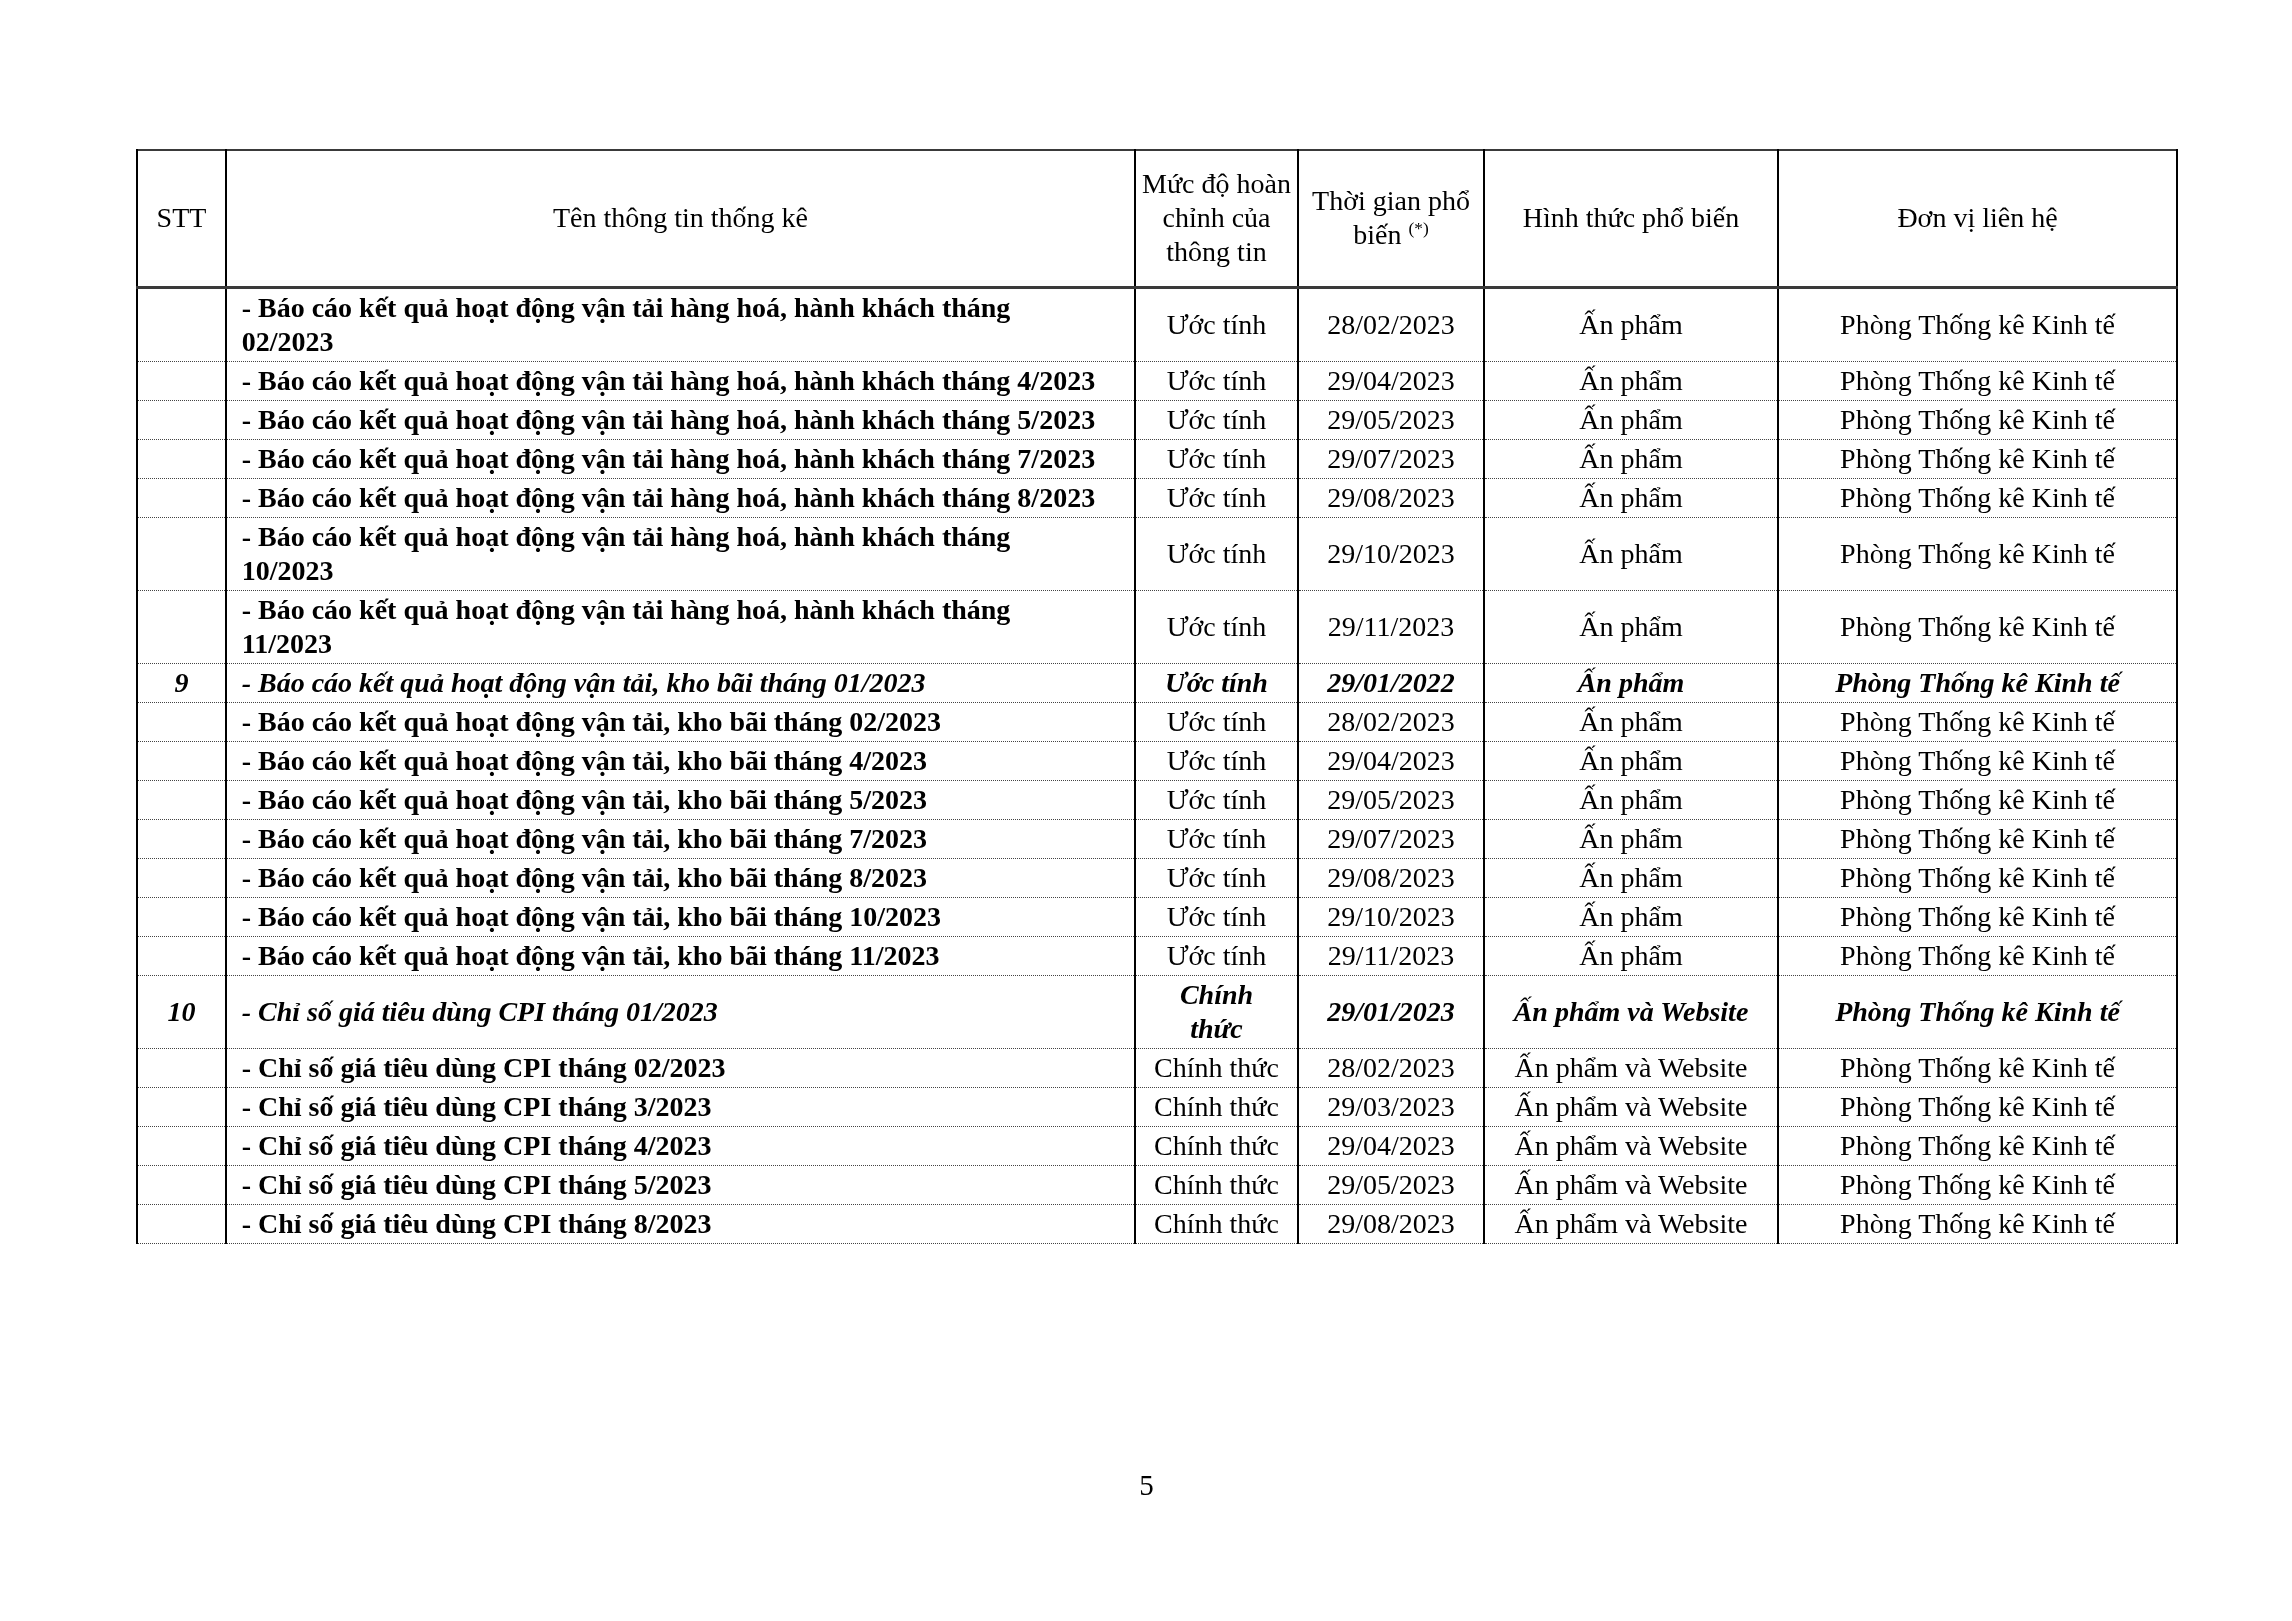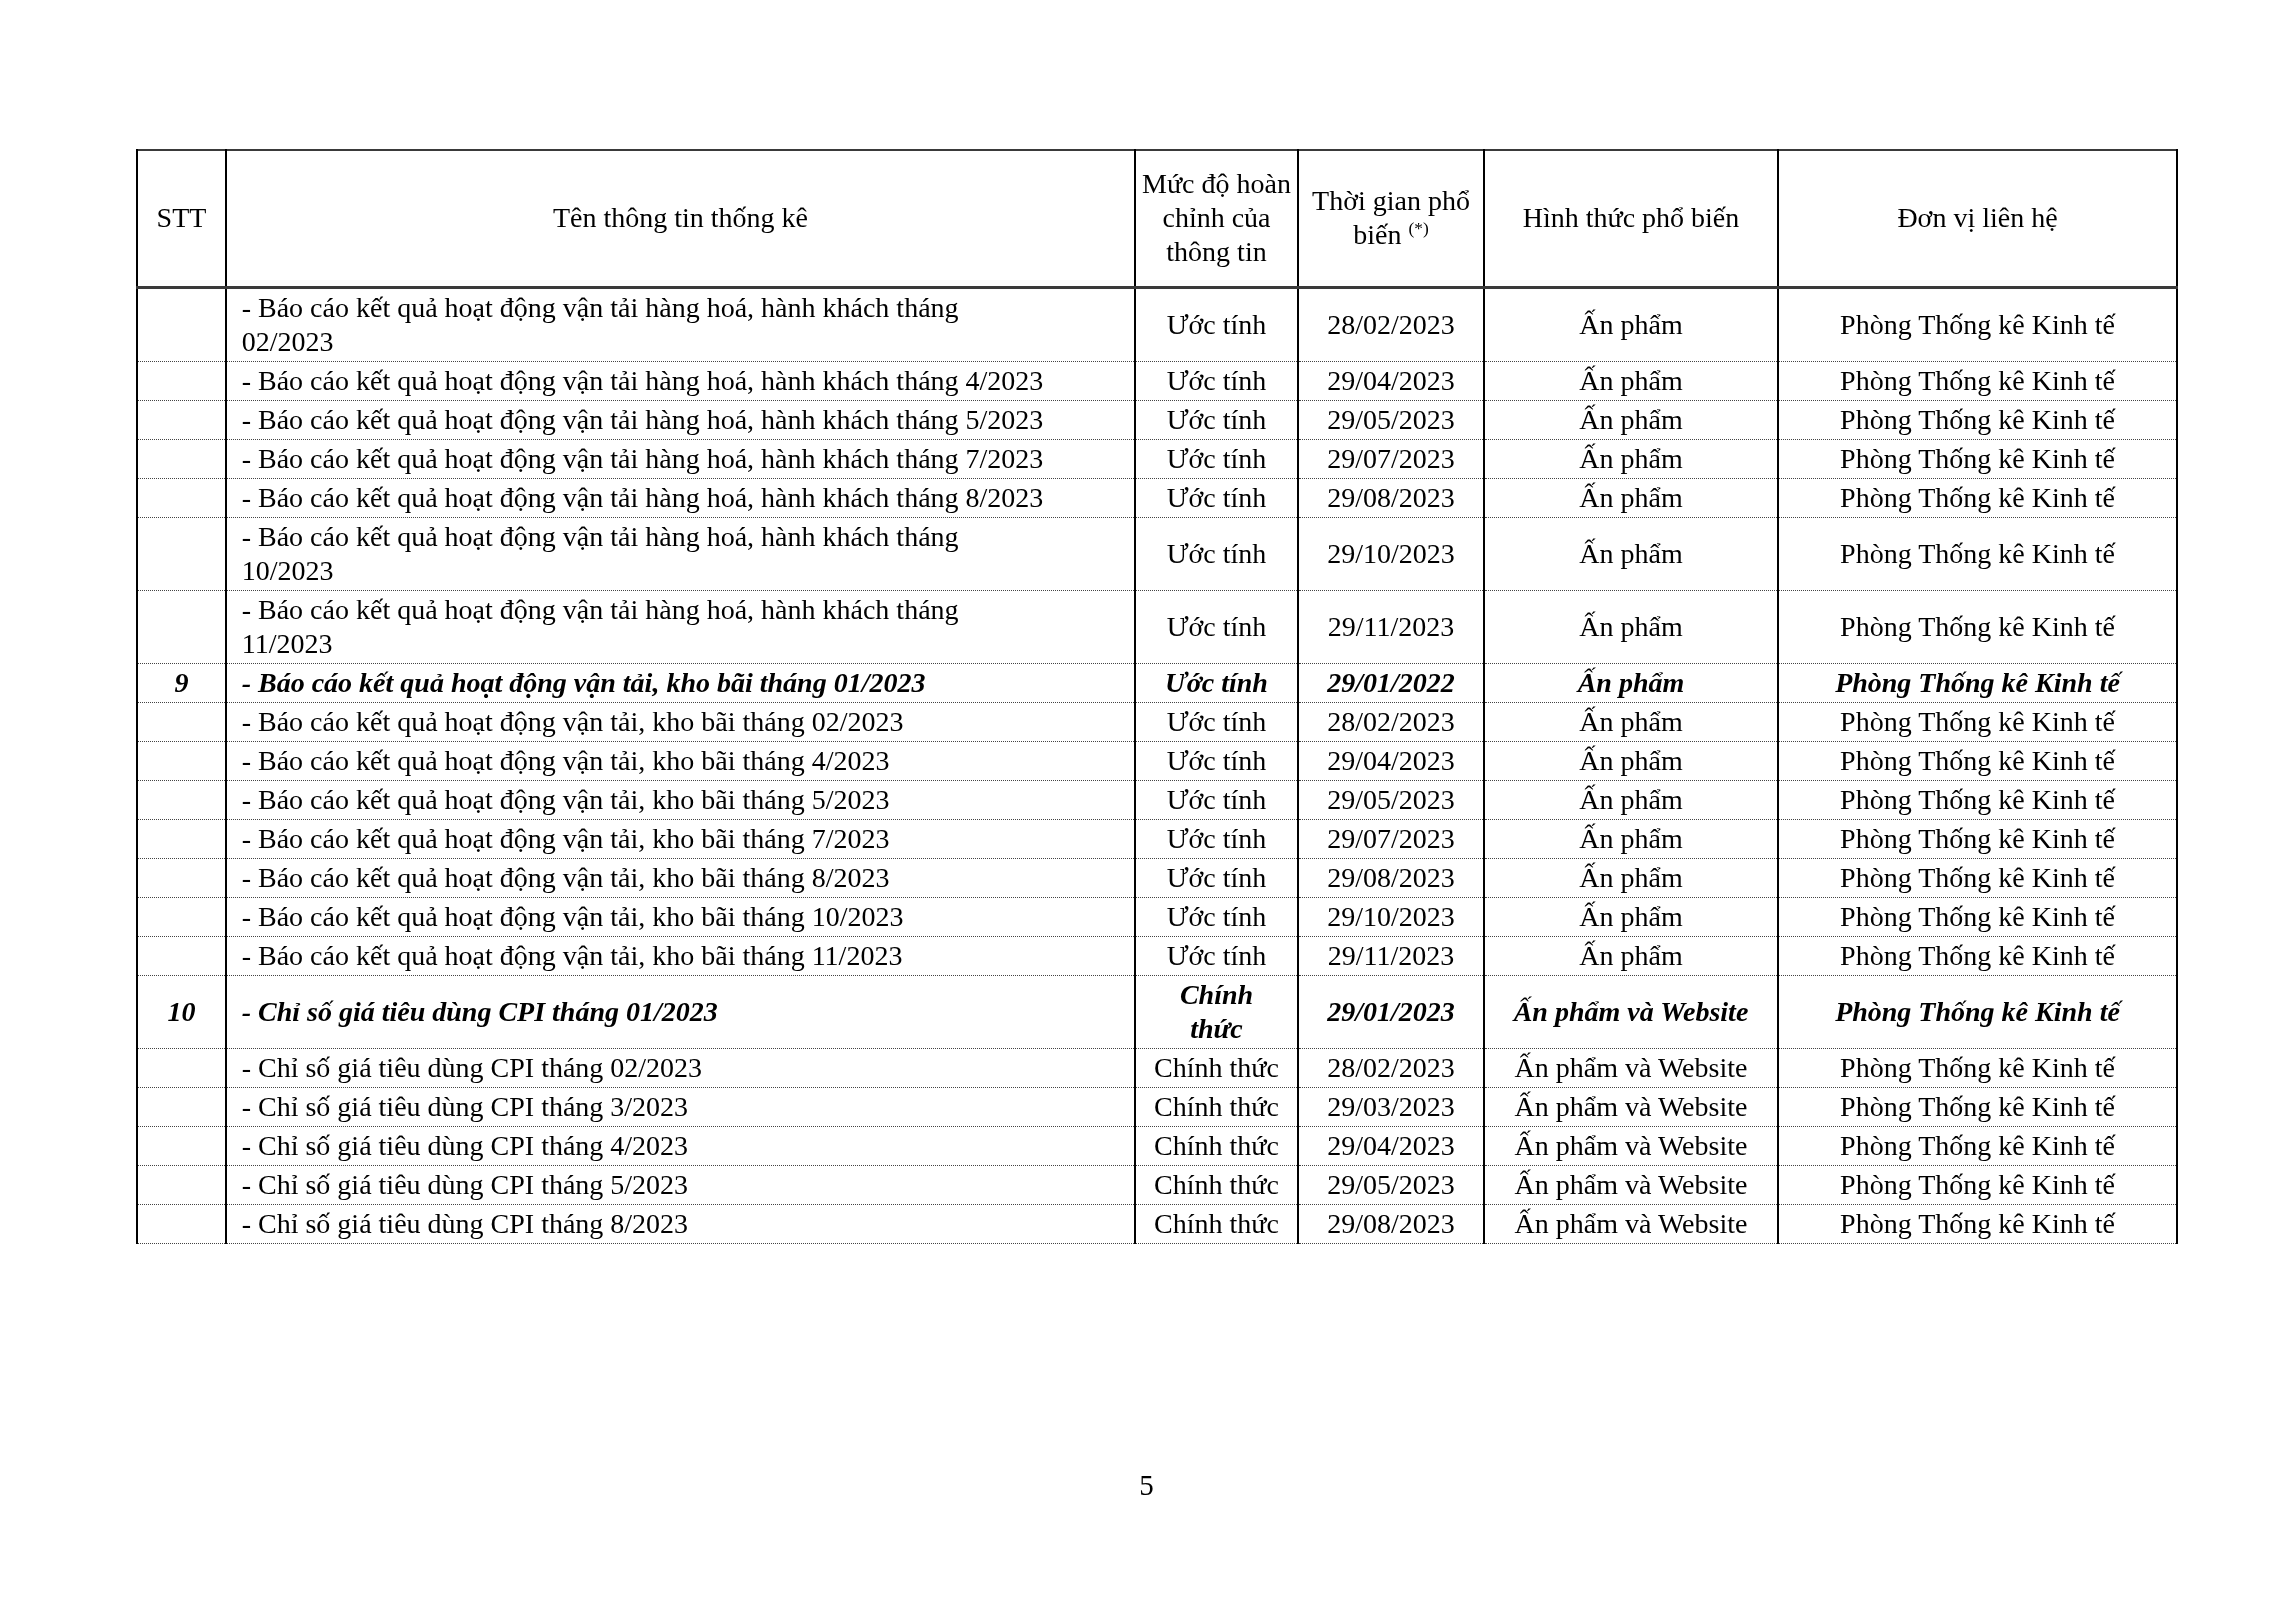--- a/index.html
+++ b/index.html
@@ -52,20 +52,21 @@
     border-bottom: 1px dotted #444;
     padding: 2px 7.8px;
     height: 39px;
     text-align: center;
   }
   .sched td.col-name {
     text-align: left;
     padding-left: 14.7px;
     padding-right: 9.8px;
     white-space: pre-line;
+    font-weight: bold;
   }
   .sched td.col-level {
     white-space: pre-line;
   }
   .sched tr.em td {
     font-weight: 700;
     font-style: italic;
   }
   .sched th sup {
     font-size: 0.62em;

